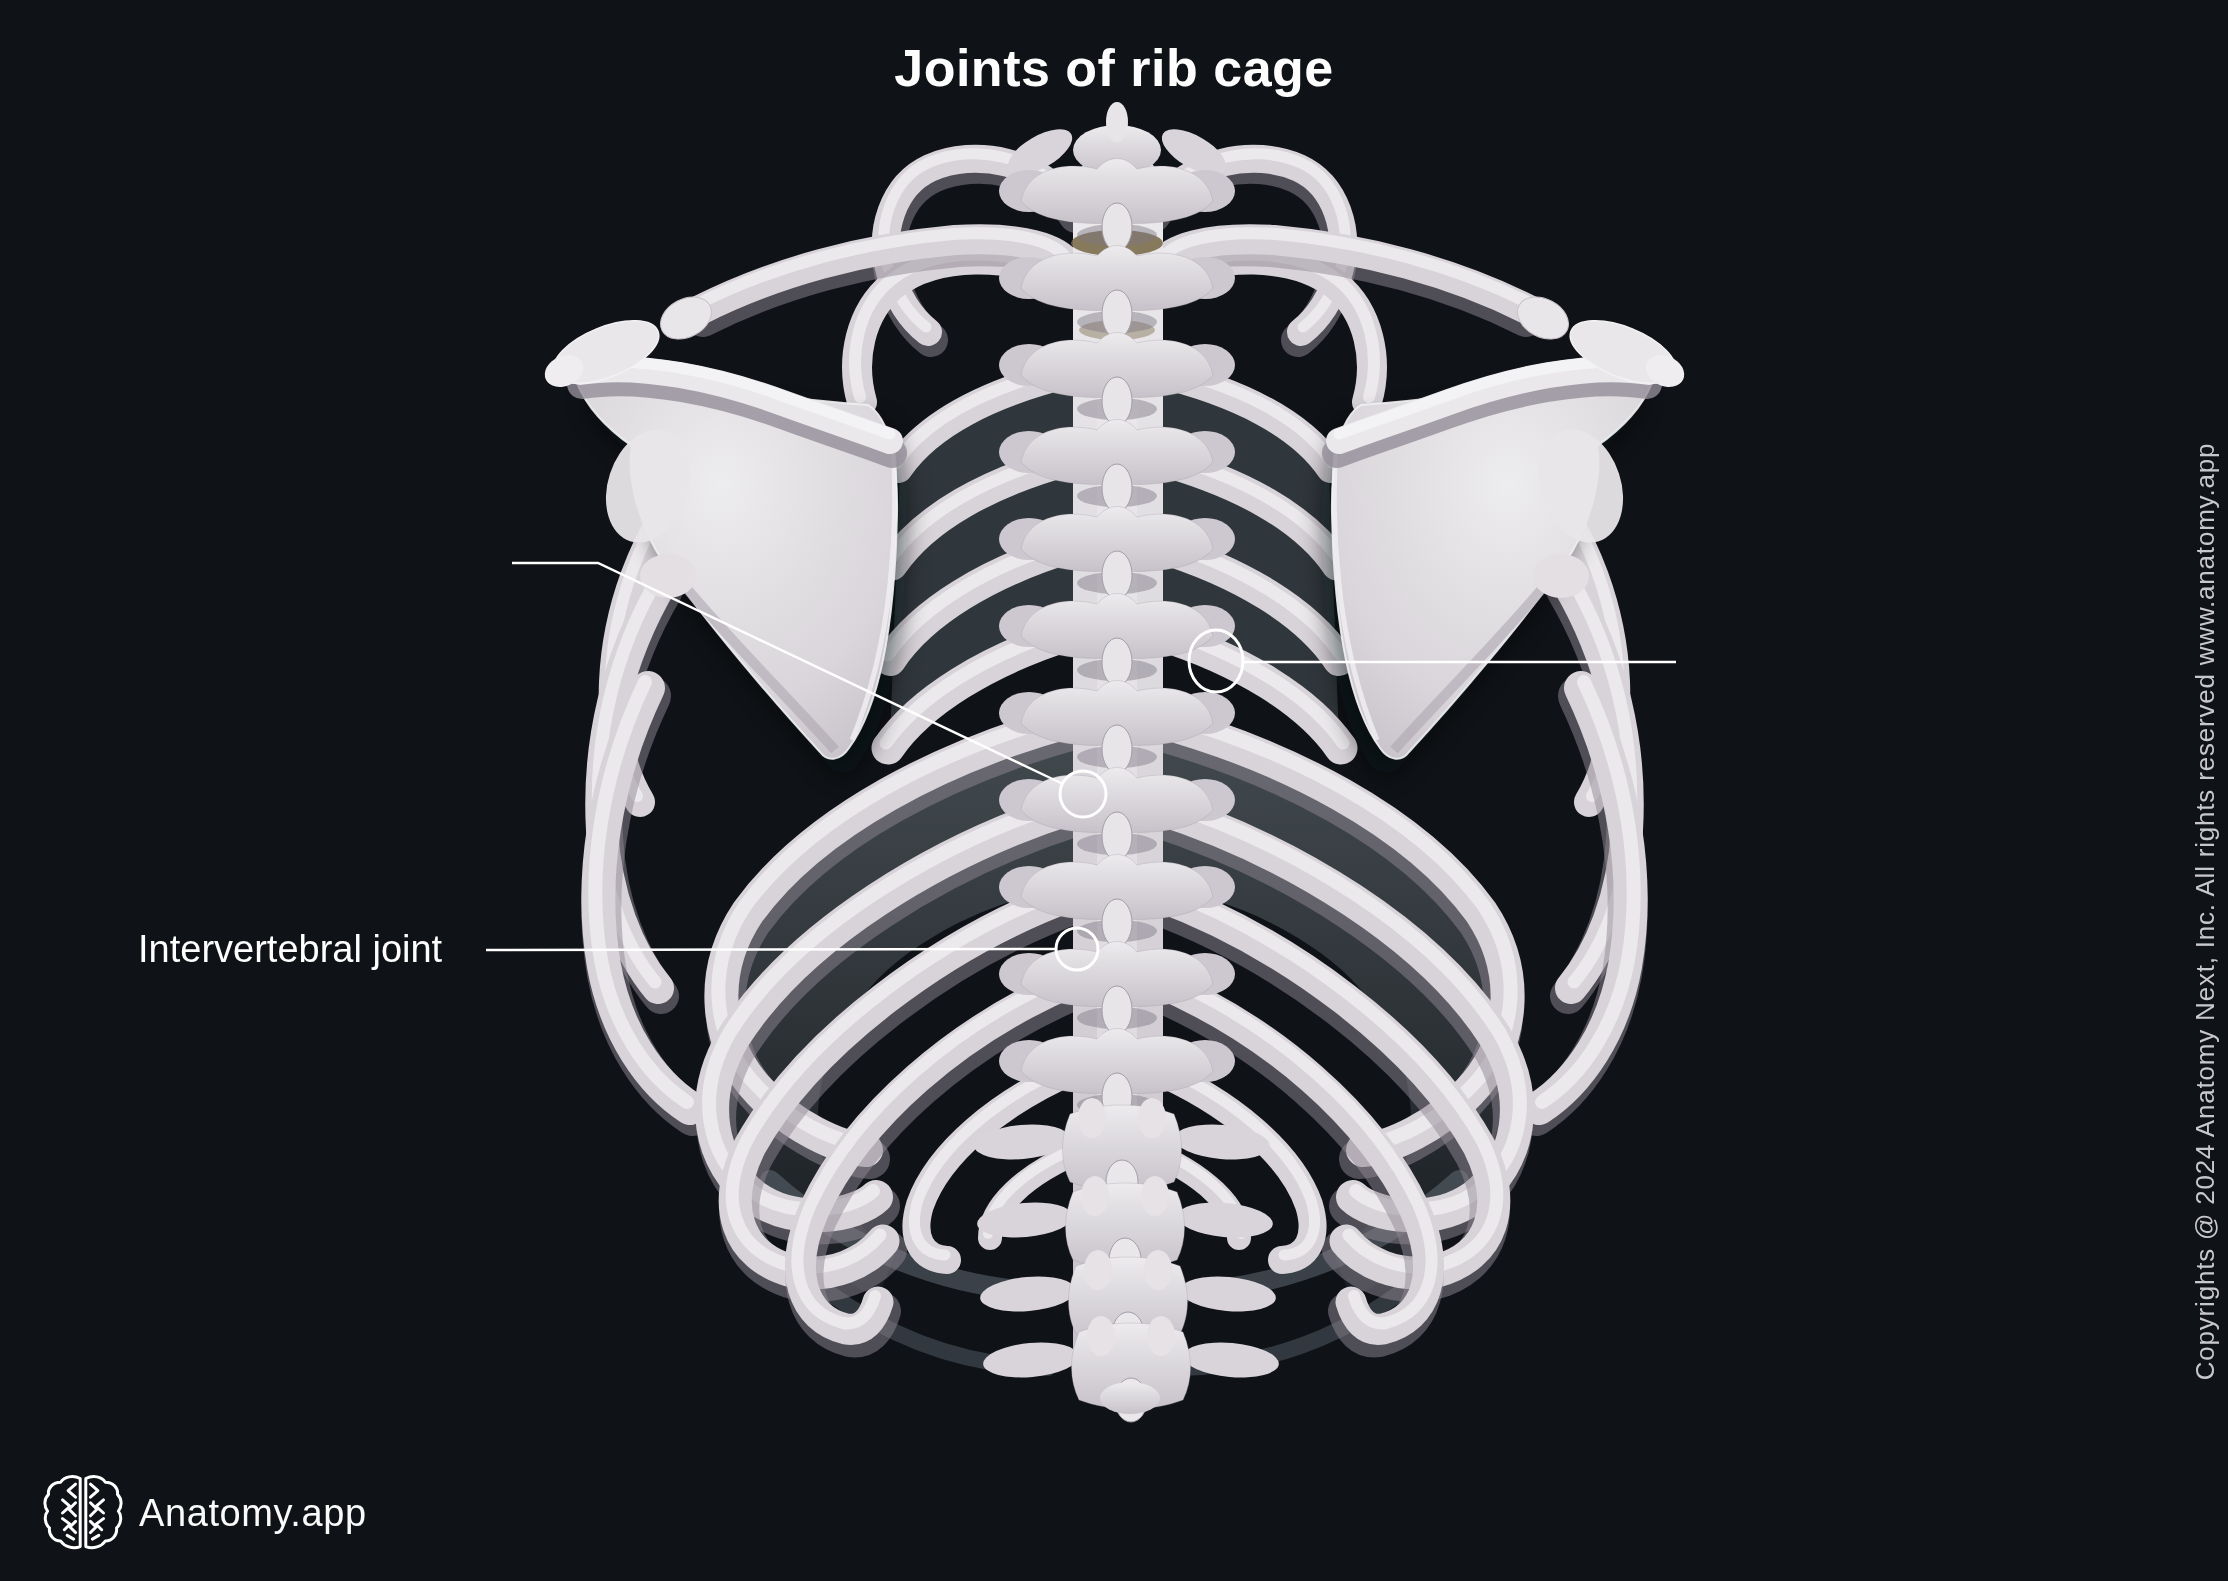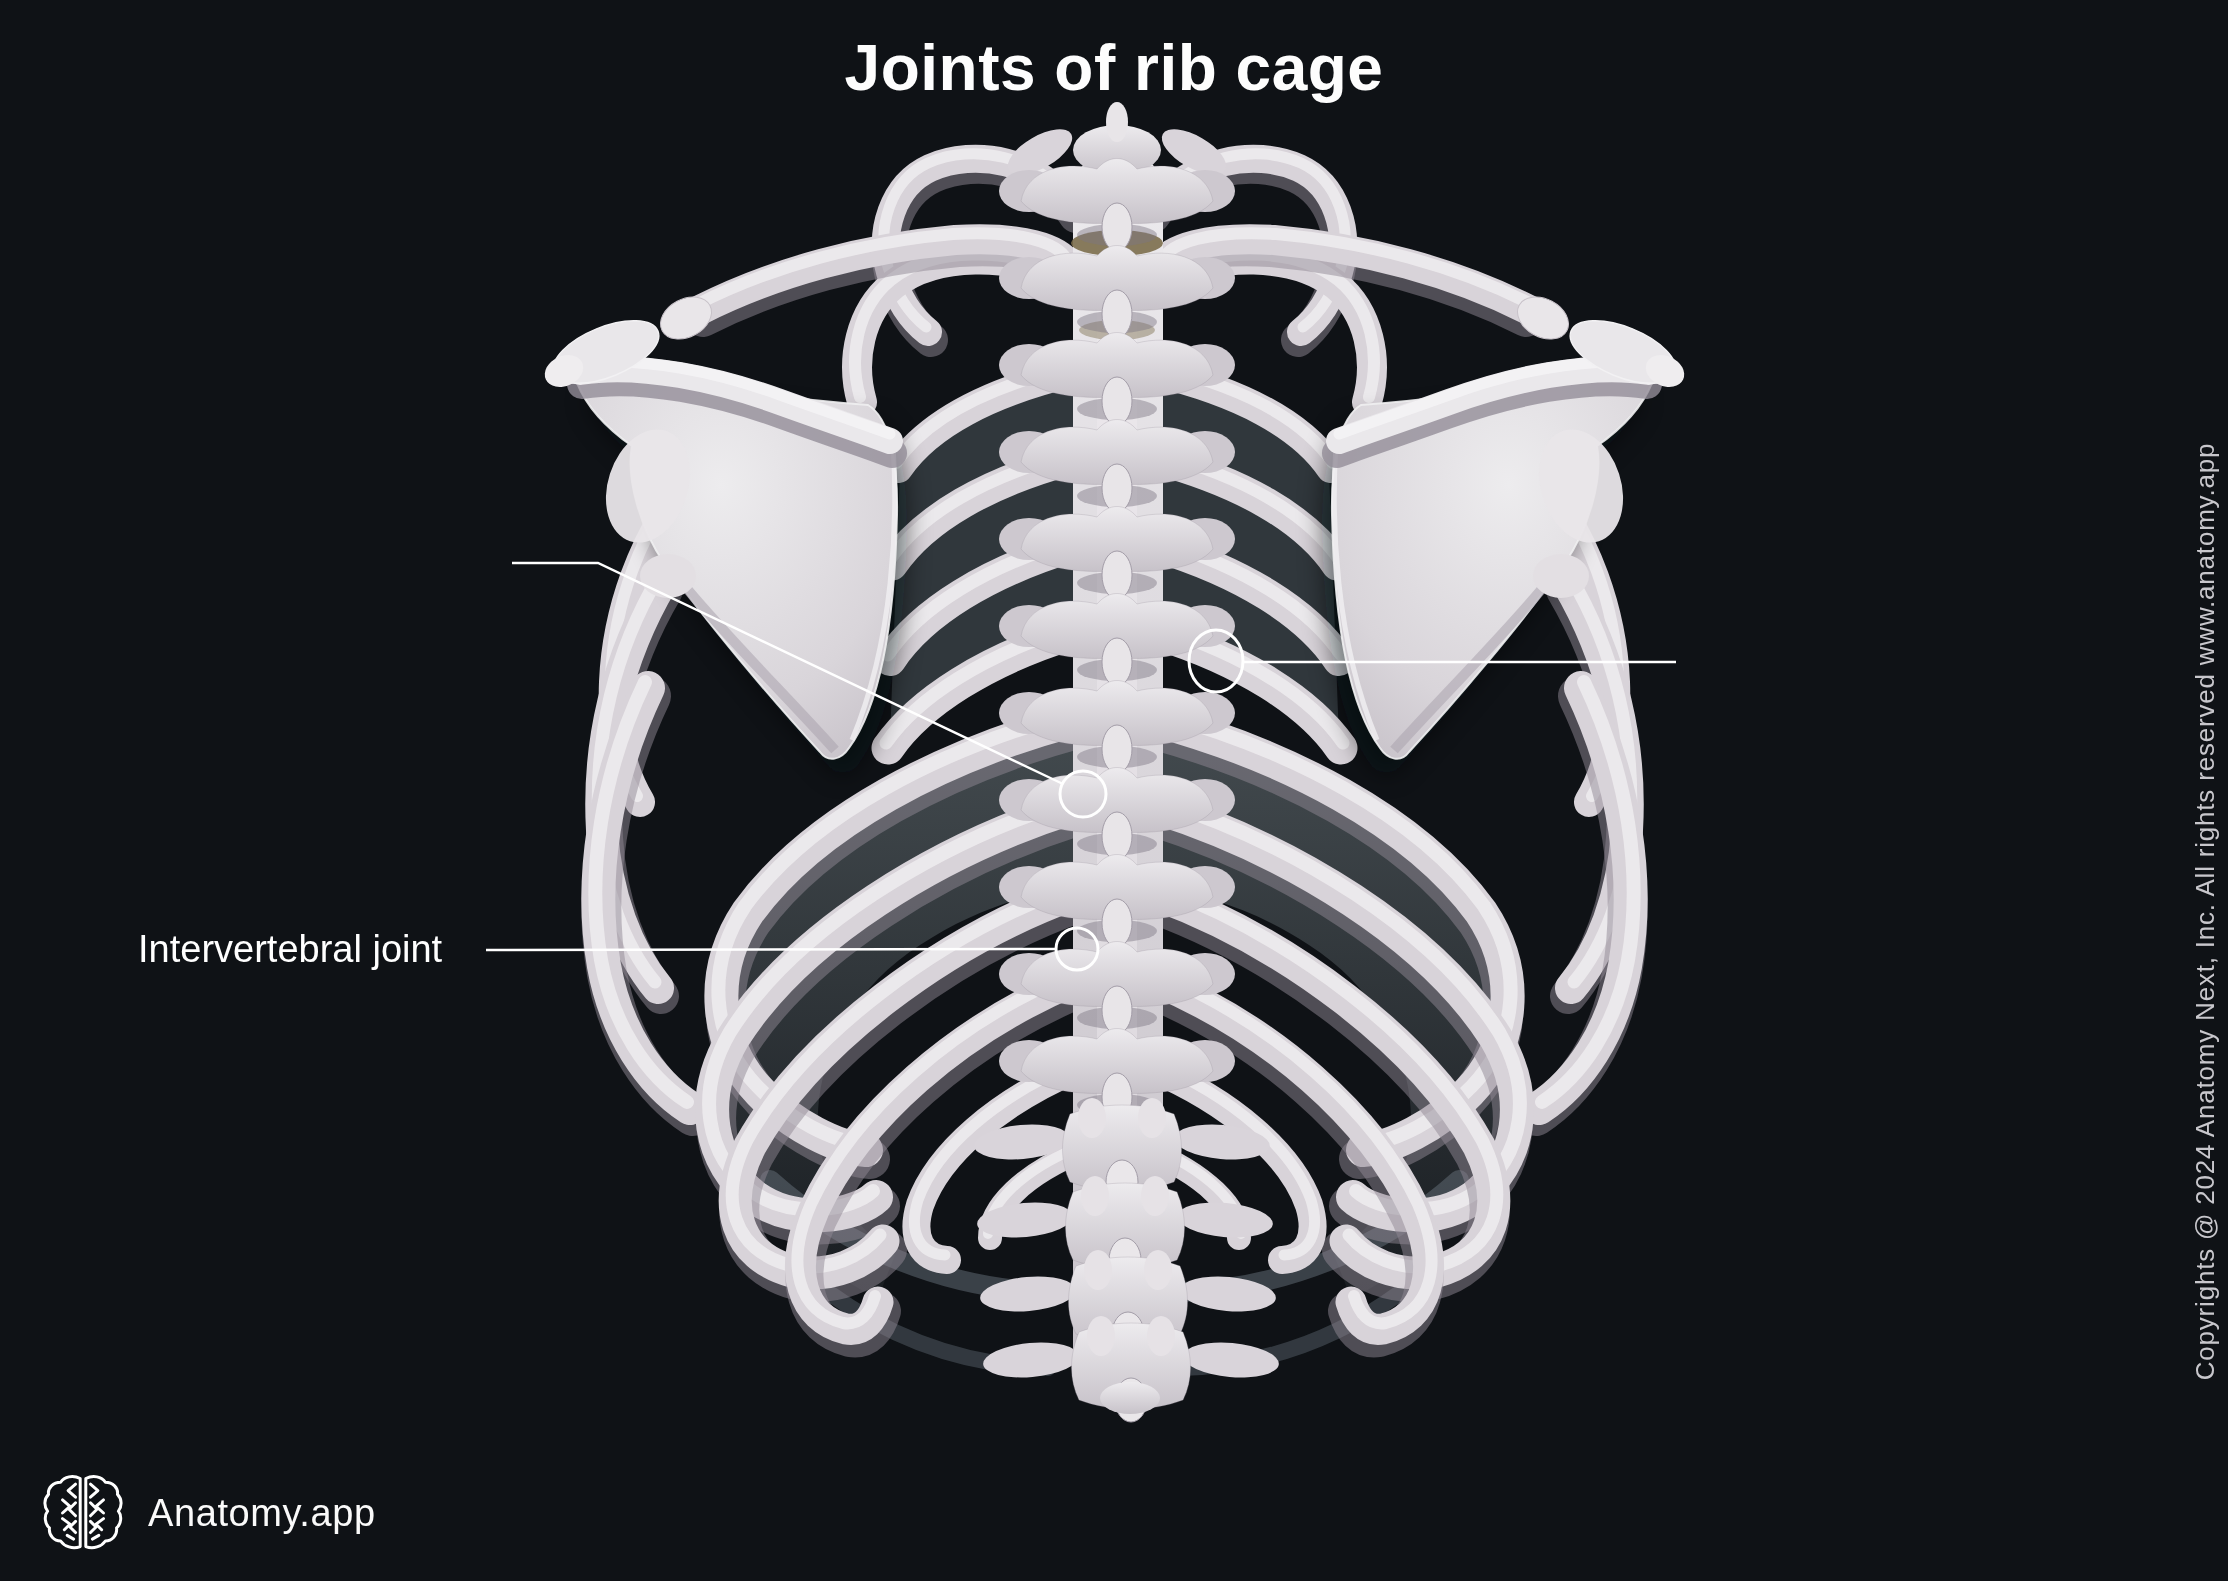--- a/index.html
+++ b/index.html
@@ -1,27 +1,27 @@
 <!DOCTYPE html>
 <html><head>
 <meta charset="utf-8">
 <style>
   html,body{margin:0;padding:0;background:#0f1216;}
   body{width:2228px;height:1581px;overflow:hidden;font-family:"Liberation Sans",sans-serif;}
   .stage{position:absolute;left:0;top:0;width:2228px;height:1581px;background:#0f1216;}
   svg.skeleton{position:absolute;left:0;top:0;width:2228px;height:1581px;}
   .title{position:absolute;left:0;top:38px;width:100%;margin:0;text-align:center;
-         font-size:64px;line-height:60px;font-weight:700;color:#fdfdfd;letter-spacing:.5px;}
+         font-size:52px;line-height:60px;font-weight:700;color:#fdfdfd;letter-spacing:.5px;}
   .label{position:absolute;font-size:38px;line-height:44px;font-weight:400;color:#ffffff;white-space:nowrap;}
   #lbl-costovertebral{left:138px;top:539px;}
   #lbl-costotransverse{left:1684px;top:641px;}
   #lbl-intervertebral{left:138px;top:927px;}
   .view-caption{position:absolute;left:0;top:1456px;width:100%;text-align:center;
          font-size:37px;line-height:44px;font-weight:700;color:#f4f4f6;letter-spacing:.3px;}
-  .logo{position:absolute;left:42px;top:1472px;display:flex;align-items:center;gap:24px;}
+  .logo{position:absolute;left:42px;top:1472px;display:flex;align-items:center;gap:15px;}
   .logo svg{width:82px;height:82px;display:block;}
   .logo-text{font-size:38px;font-weight:400;color:#fafafa;letter-spacing:.6px;}
   .copyright{position:absolute;left:1660px;top:896px;width:1090px;text-align:center;
          font-size:26px;font-weight:400;color:#c8c7cc;letter-spacing:.8px;
          transform:rotate(-90deg);transform-origin:center center;white-space:nowrap;}
   
   .rb{fill:none;stroke:#d8d3d9;stroke-linecap:round;}
   .rbh{fill:none;stroke:#eeecef;stroke-linecap:round;opacity:.85;}
   .rbs{fill:none;stroke:#8f8894;stroke-linecap:round;opacity:.5;}
   .annot{fill:none;stroke:#ffffff;}

